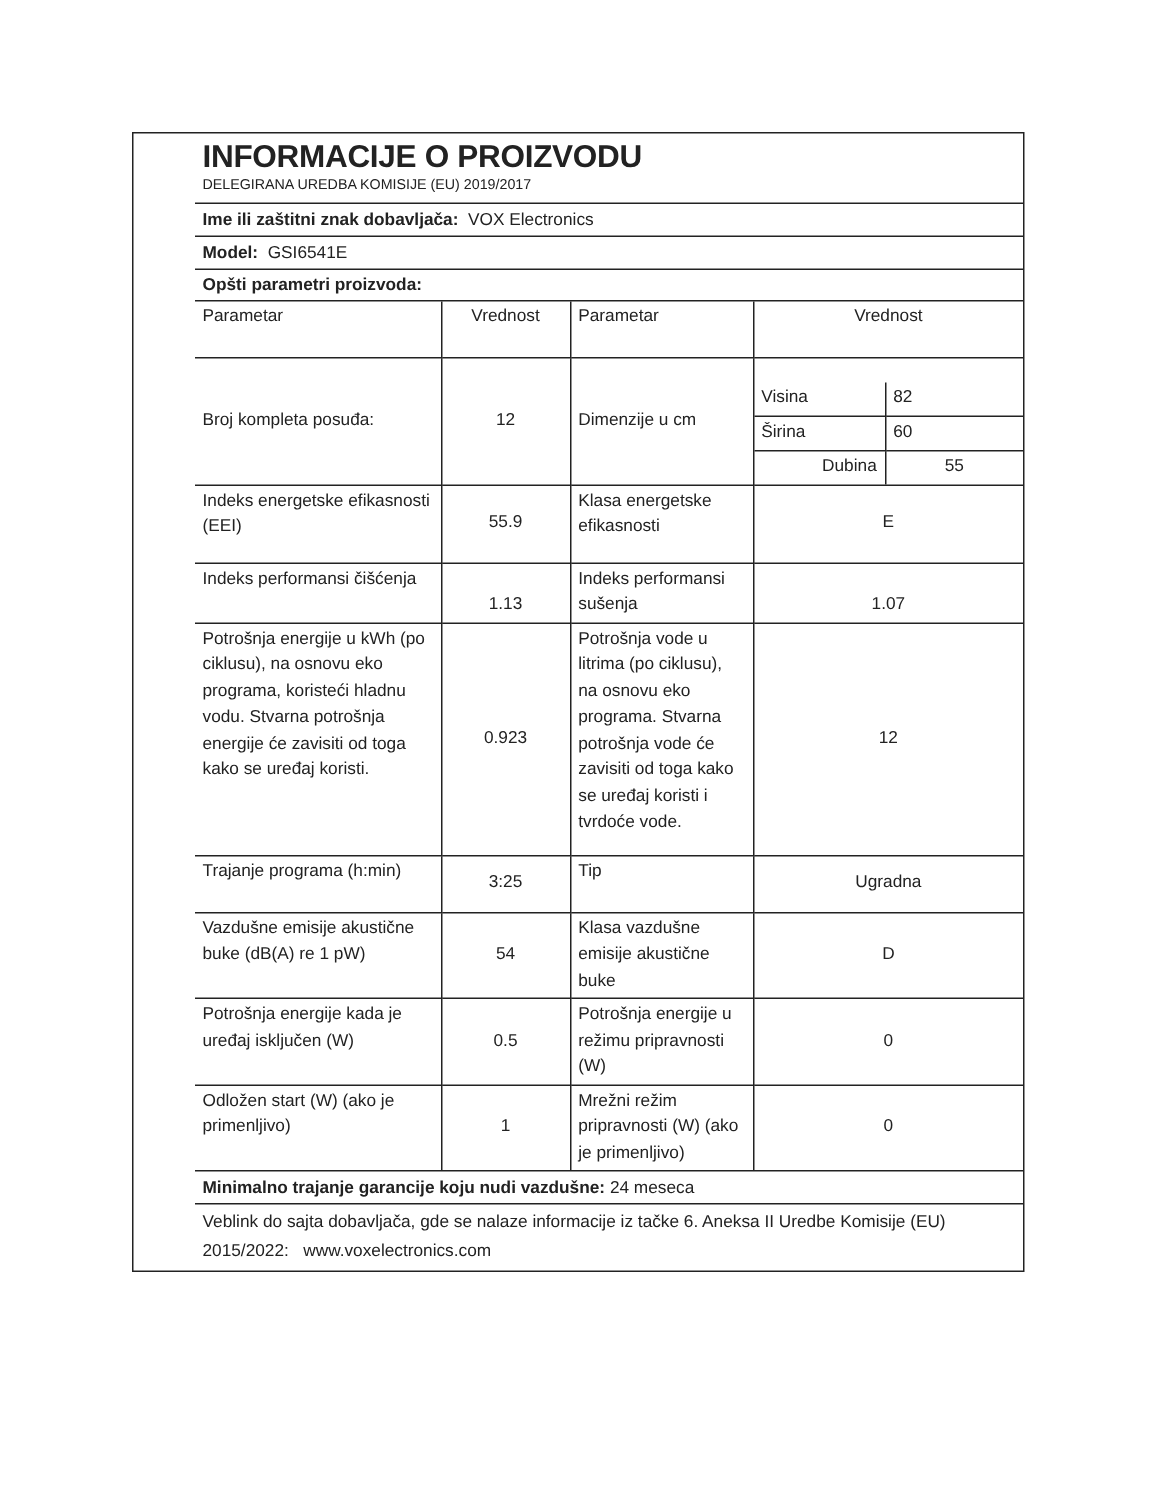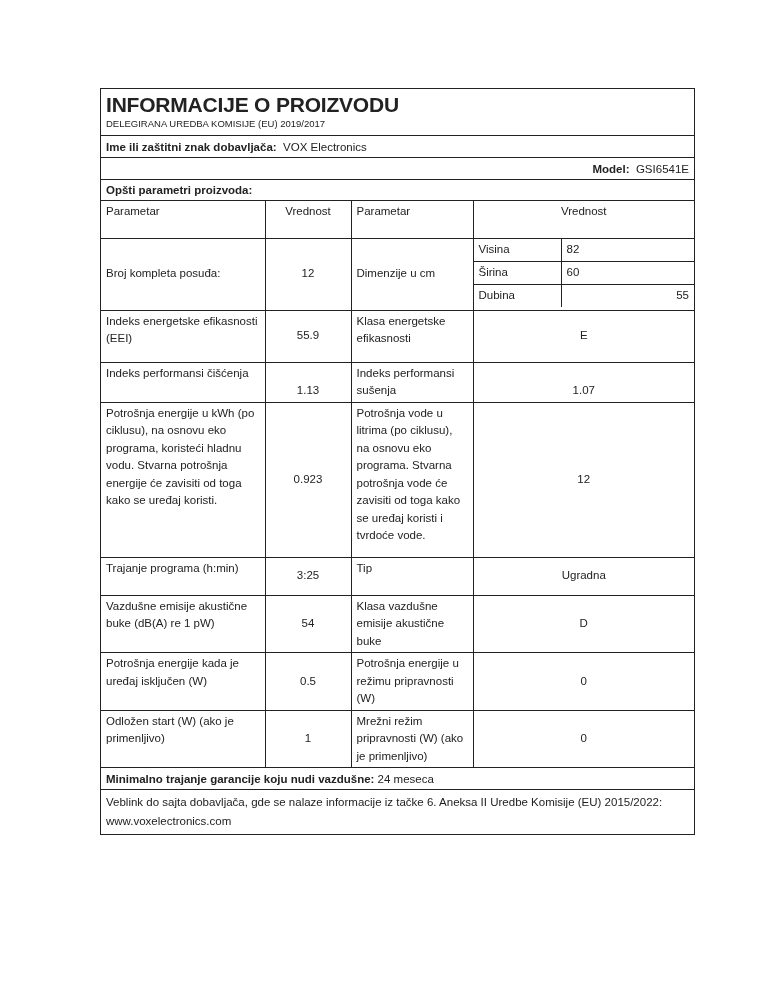--- a/index.html
+++ b/index.html
@@ -1,53 +1,53 @@
 <!DOCTYPE html>
 <html><head>
 <meta charset="utf-8">
 <style>
   html, body { margin: 0; padding: 0; background: #ffffff; }
   body { width: 774px; height: 1000px; position: relative; font-family: "Liberation Sans", sans-serif; color: #222; }
-  .sheet { position: absolute; left: 100px; top: 88px; width: 595px; border: 1.5px solid #222; box-sizing: border-box; }
+  .sheet { position: absolute; left: 88px; top: 88px; width: 595px; border: 1.5px solid #222; box-sizing: border-box; padding-left: 41px; }
   .row { border-bottom: 1px solid #222; box-sizing: border-box; padding: 0 5px; font-size: 11.5px; line-height: 18px; }
   .row:last-child { border-bottom: none; }
   .title { font-size: 21px; font-weight: bold; line-height: 24px; padding-top: 4px; letter-spacing: -0.2px; }
   .subtitle { font-size: 9.5px; line-height: 14px; padding-bottom: 4px; }
   b { font-weight: bold; }
   table { width: 100%; border-collapse: collapse; table-layout: fixed; font-size: 11.5px; }
   td { border: 1px solid #222; padding: 2px 5px; vertical-align: top; line-height: 17.5px; }
   td.c { text-align: center; vertical-align: middle; margin-left: 36px; }
   td.vb { vertical-align: bottom; }
   td.vm { vertical-align: middle; }
   .grid { border-bottom: 1px solid #222; }
   .grid table tr:first-child td { border-top: none; }
   .grid table tr td:first-child { border-left: none; }
   .grid table tr td:last-child { border-right: none; }
   .grid table tr:last-child td { border-bottom: none; }
   .inner td { padding: 0 5px; height: 22px; vertical-align: middle; }
-  .inner { width: 100%; border-collapse: collapse; }
+  .inner { width: 100%; border-collapse: collapse; margin-top: 16px; }
   td.dimcell { padding: 0; }
   .inner tr:first-child td { border-top: none; }
-  .inner tr:last-child td { border-bottom: none; }
+  .inner tr:last-child td { border-bottom: none; text-align: right; }
   .inner td:first-child { border-left: none; width: 77px; }
   .inner td:last-child { border-right: none; }
 </style>
 </head>
 <body>
 
 <div class="sheet">
   <div class="row">
     <div class="title">INFORMACIJE O PROIZVODU</div>
     <div class="subtitle">DELEGIRANA UREDBA KOMISIJE (EU) 2019/2017</div>
   </div>
   <div class="row" style="height:22px;padding-top:2px;">
     <b>Ime ili zaštitni znak dobavljača:</b>&nbsp;
     <span>VOX Electronics</span>
   </div>
-  <div class="row" style="height:22px;padding-top:2px;text-align:right;">
+  <div class="row" style="height:22px;padding-top:2px;">
     <b>Model:</b>&nbsp;
     <span>GSI6541E</span>
   </div>
   <div class="row" style="height:21px;padding-top:1px;">
     <b>Opšti parametri proizvoda:</b>
   </div>
 
   <div class="grid">
     <table>
       <colgroup>
@@ -73,21 +73,21 @@
                   <tr>
               <td>Visina</td>
               <td style="">82</td>
             </tr>
             <tr>
               <td>Širina</td>
               <td style="text-align:left">60</td>
             </tr>
             <tr>
               <td>Dubina</td>
-              <td style="text-align:right">55</td>
+              <td style="text-align:center">55</td>
             </tr>
           </tbody>
               </table>
         </td>
       </tr>
       <tr style="height:52px">
         <td>Indeks energetske efikasnosti (EEI)</td>
         <td class="c">55.9</td>
         <td>Klasa energetske efikasnosti</td>
         <td class="c">E</td>

